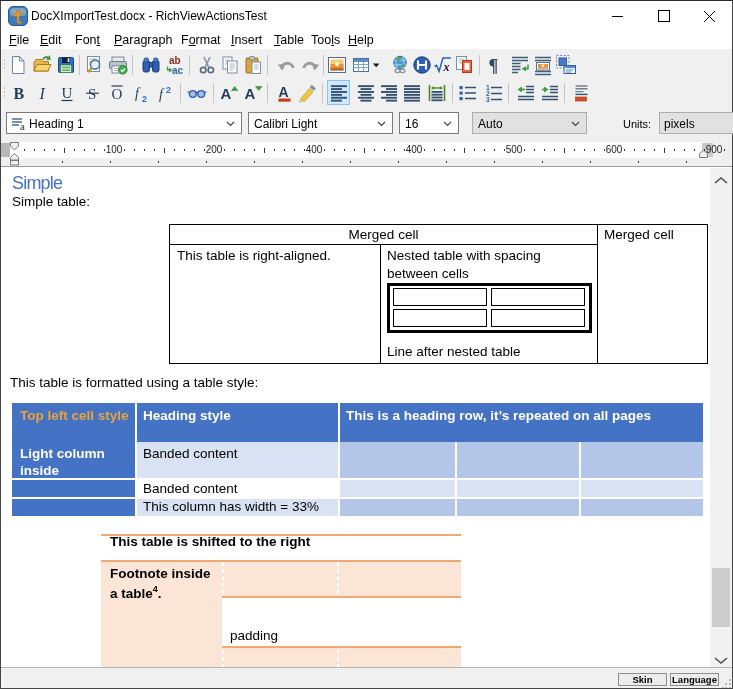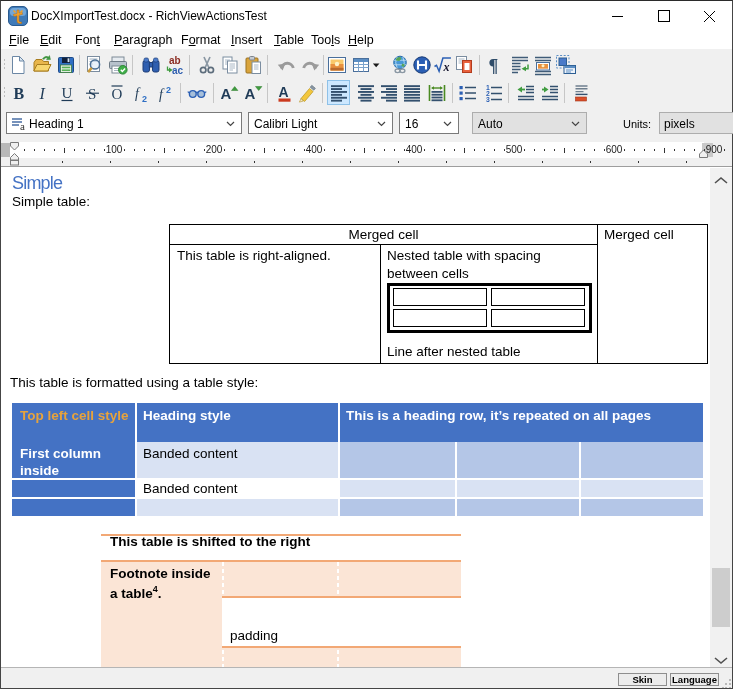--- a/index.html
+++ b/index.html
@@ -653,24 +653,25 @@
     <div class="abs" style="left:569px;top:77px;width:122px;height:17px;background:#d9e2f3"></div>
 
     <div class="abs" style="left:125px;top:96px;width:201px;height:17px;background:#d9e2f3"></div>
     <div class="abs" style="left:328px;top:96px;width:115px;height:17px;background:#b4c6e7"></div>
     <div class="abs" style="left:445px;top:96px;width:122px;height:17px;background:#b4c6e7"></div>
     <div class="abs" style="left:569px;top:96px;width:122px;height:17px;background:#b4c6e7"></div>
 
     <div class="t" style="left:8px;top:5px;font-weight:bold;color:#e7a33c">Top left cell style</div>
     <div class="t" style="left:131px;top:5px;font-weight:bold;color:#fff">Heading style</div>
     <div class="t" style="left:334px;top:5px;font-weight:bold;color:#fff">This is a heading row, it’s repeated on all pages</div>
-    <div class="t" style="left:8px;top:43px;font-weight:bold;color:#fff">First column</div>
+    <div class="t" style="left:8px;top:43px;font-weight:bold;color:#fff">Light column</div>
     <div class="t" style="left:8px;top:60px;font-weight:bold;color:#fff">inside</div>
     <div class="t" style="left:131px;top:43px">Banded content</div>
     <div class="t" style="left:131px;top:78px">Banded content</div>
+    <div class="t" style="left:131px;top:96px">This column has width = 33%</div>
   </div>
 
   <div class="abs" style="left:100px;top:366px;width:360px;height:133px">
     <div class="abs" style="left:0;top:0;width:360px;height:2px;background:#f2a875"></div>
     <div class="t" style="left:9px;top:0;font-weight:bold">This table is shifted to the right</div>
     <div class="abs" style="left:0;top:26px;width:360px;height:2px;background:#f2a875"></div>
 
     <div class="abs" style="left:0;top:28px;width:360px;height:105px;background:#fbe5d6"></div>
     <div class="t" style="left:9px;top:32px;font-weight:bold">Footnote inside</div>
     <div class="t" style="left:9px;top:50px;font-weight:bold">a table<sup style="font-size:9px">4</sup>.</div>

